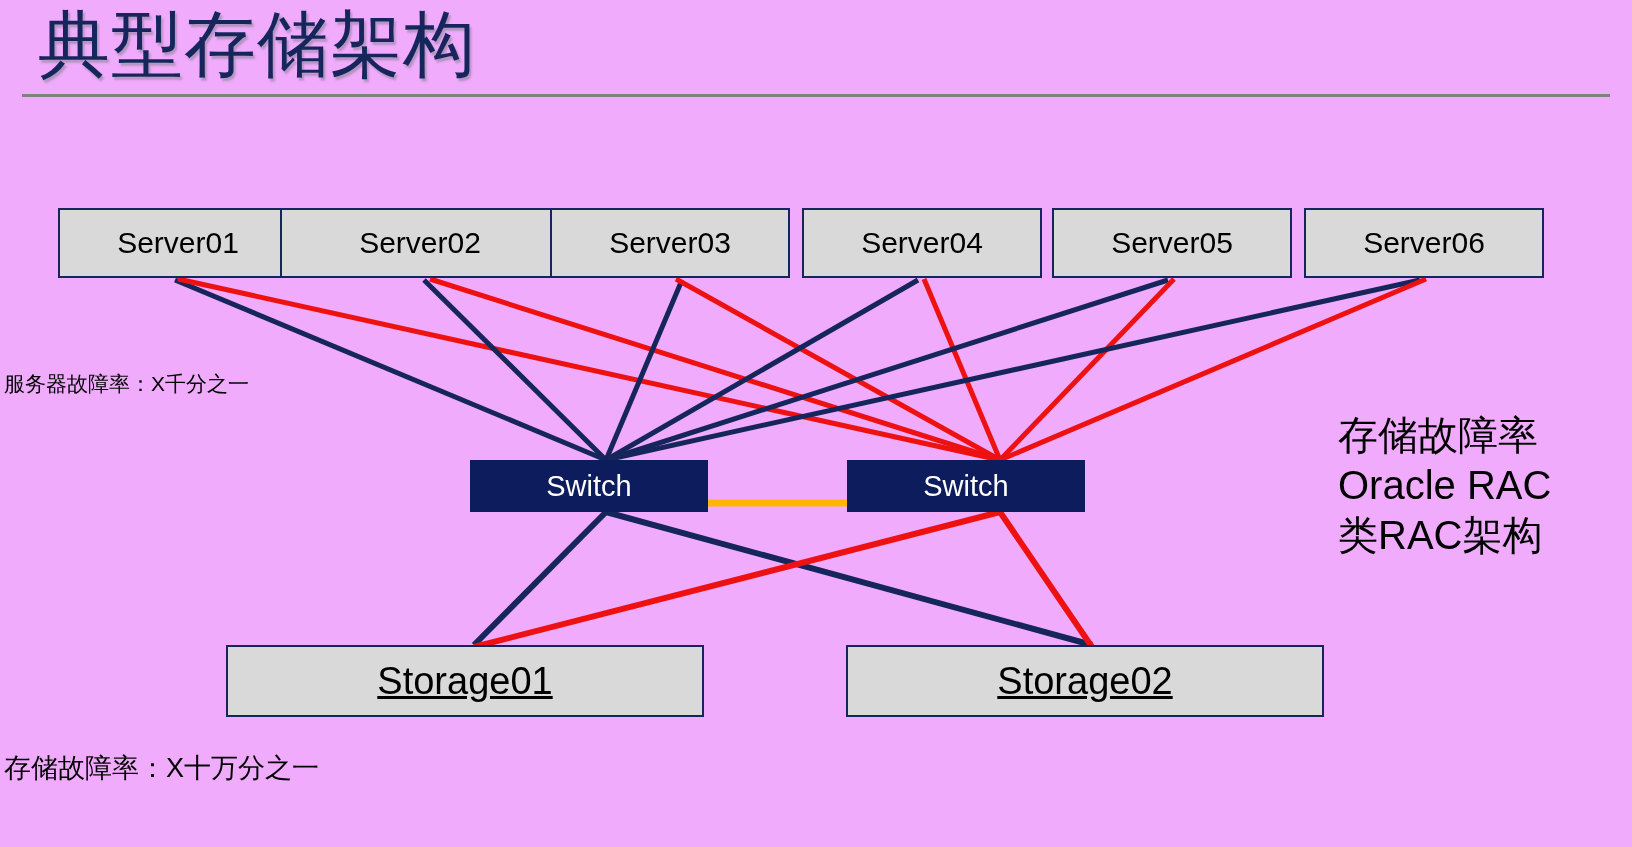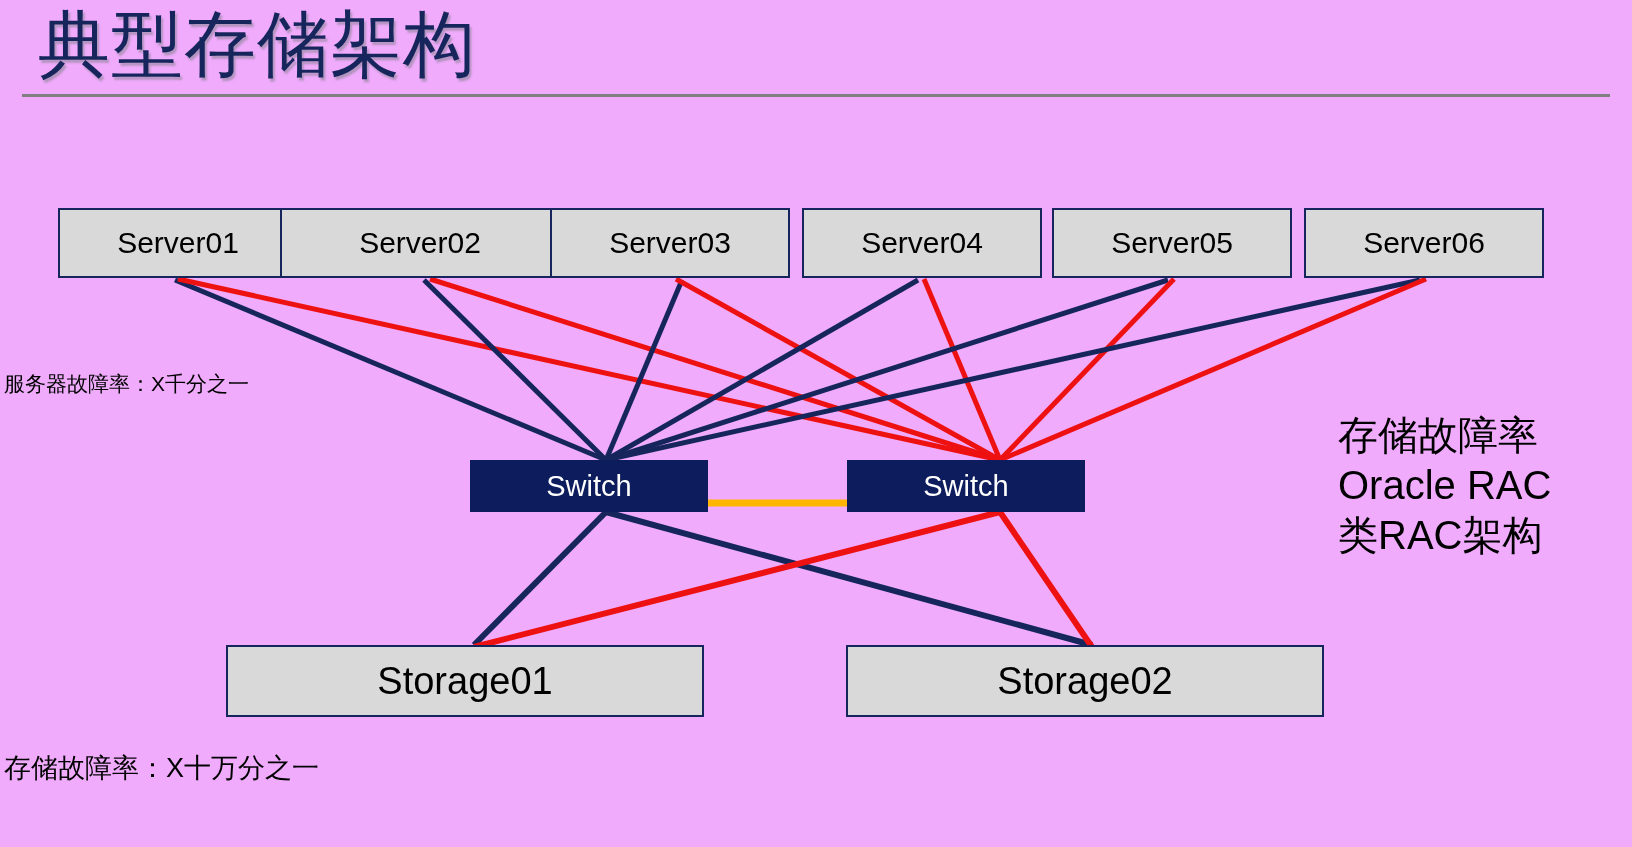--- a/index.html
+++ b/index.html
@@ -70,20 +70,21 @@
     color: #000000;
   }
   .node-storage {
     background: #D9D9D9;
     border: 2px solid #16265C;
     height: 72px;
   }
   .node-storage .node-label {
     font-size: 38px;
     color: #000000;
+    text-decoration: underline;
   }
   .node-switch {
     background: #0C1C5C;
     border: none;
     height: 52px;
     width: 238px;
   }
   .node-switch .node-label {
     font-size: 29px;
     color: #FFFFFF;

